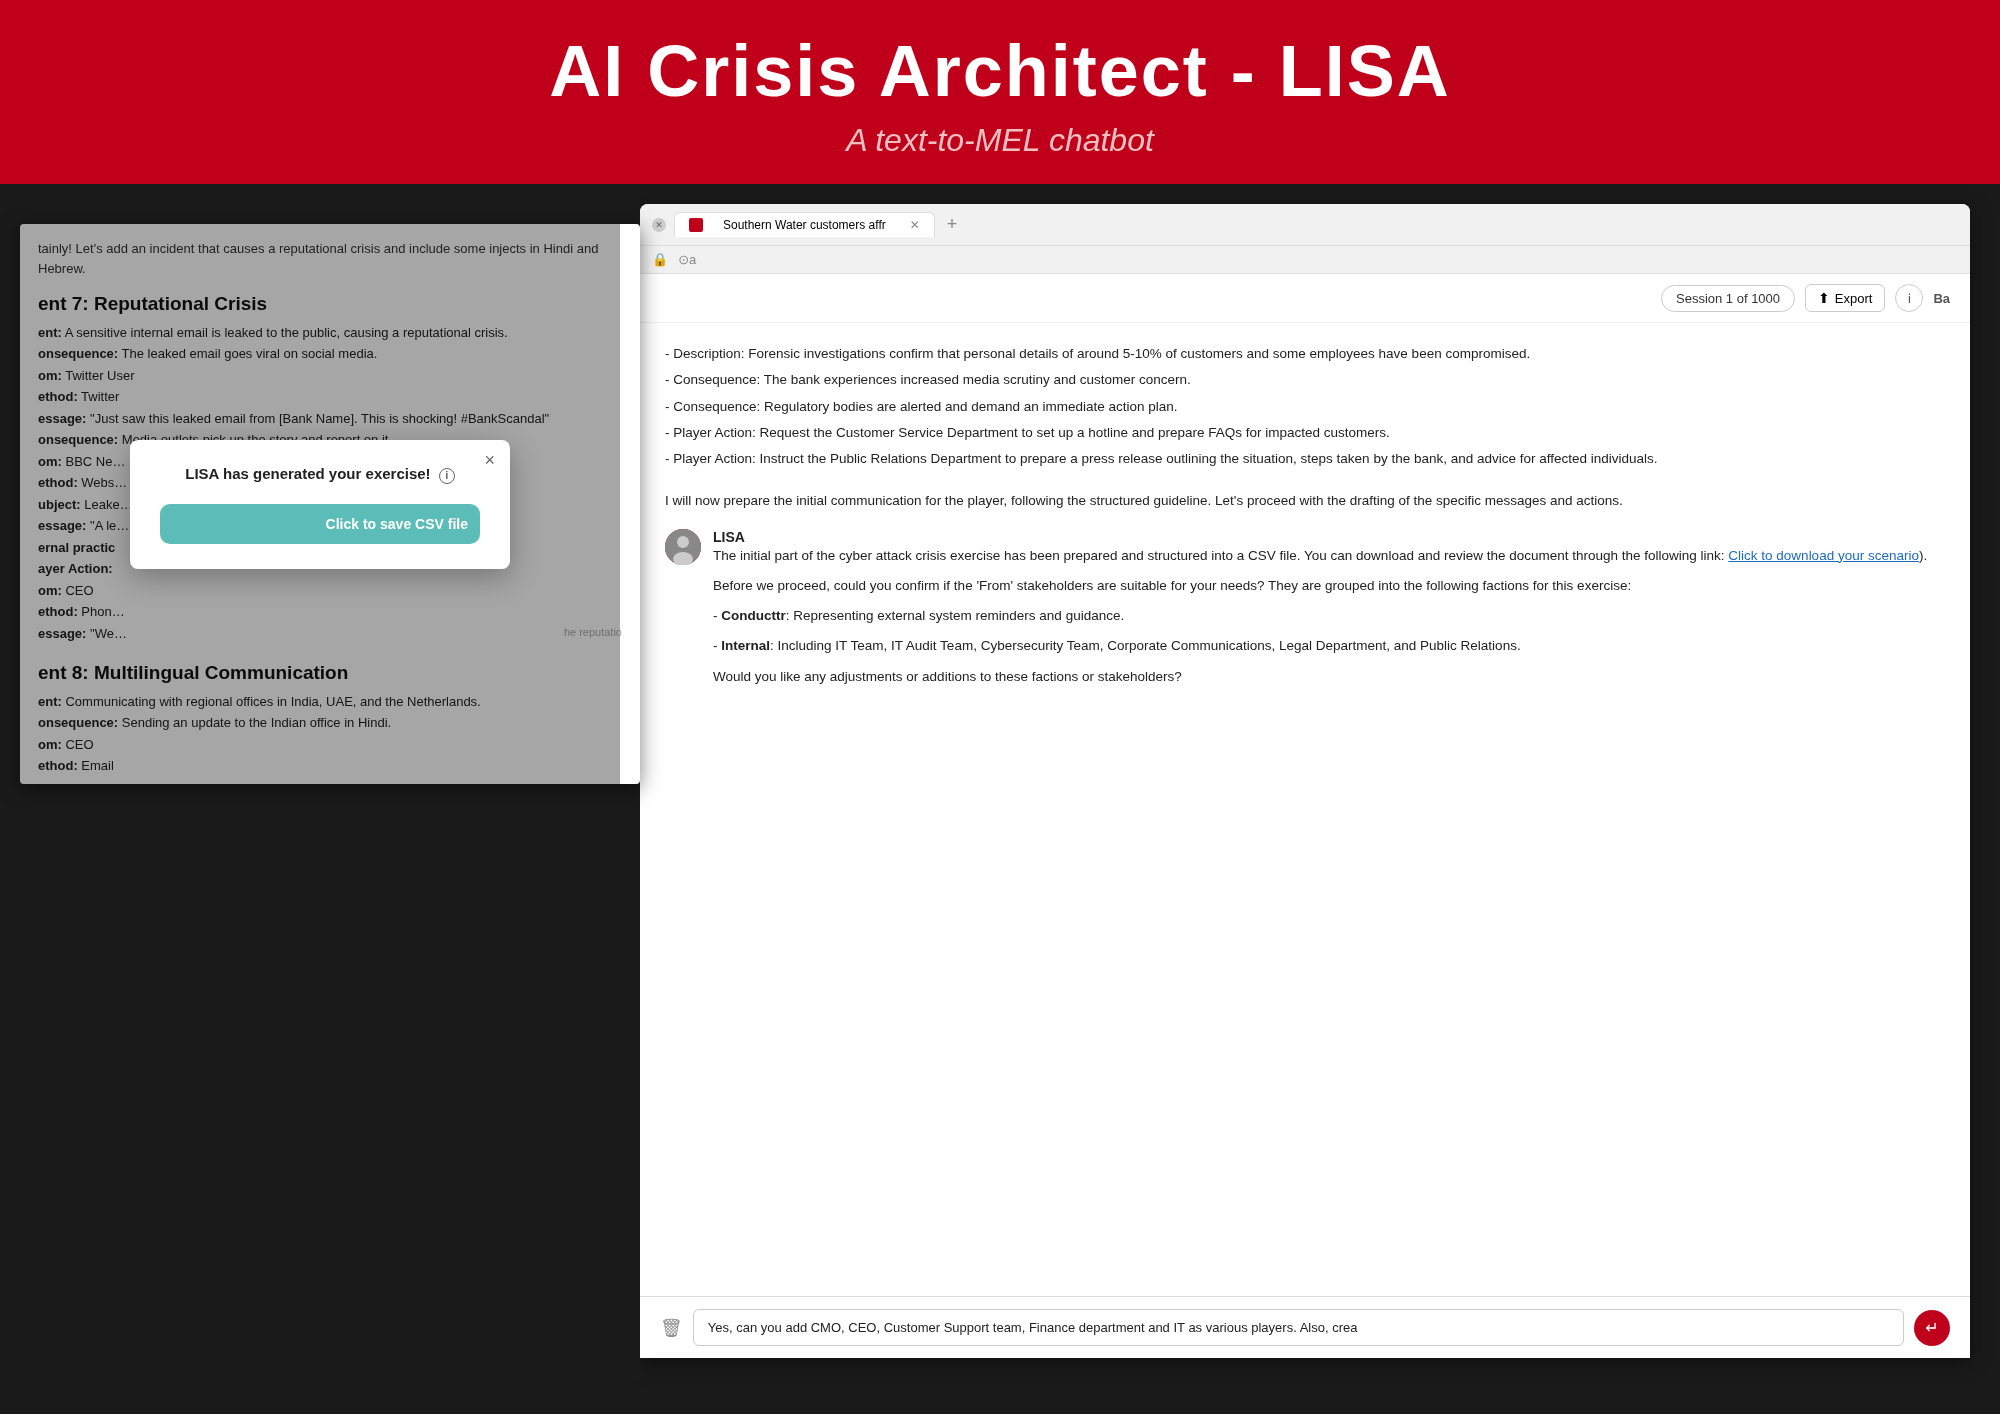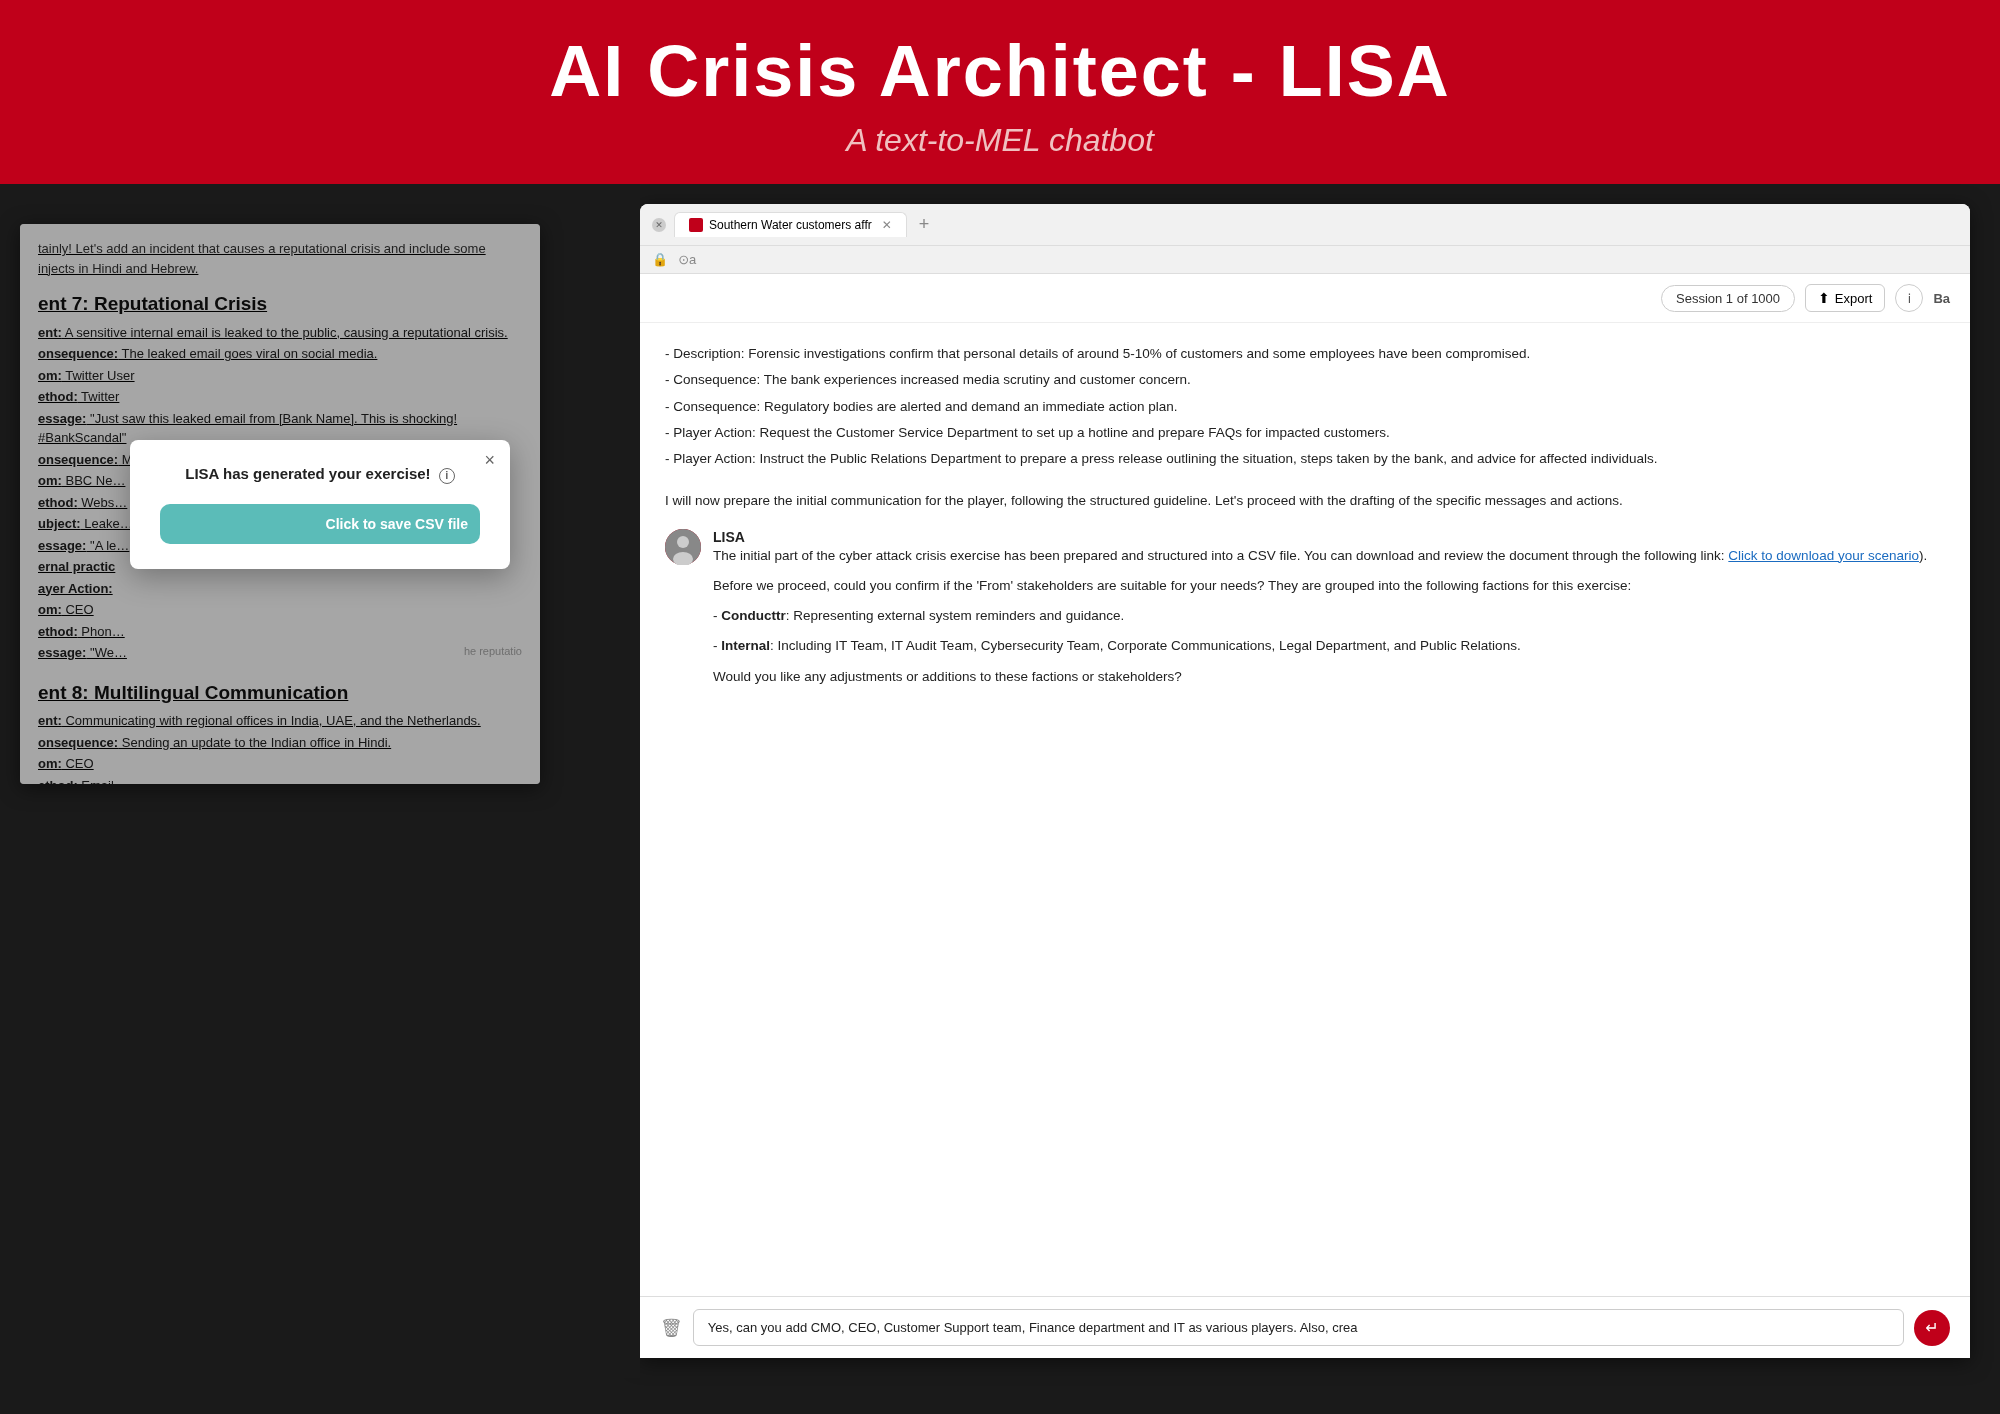--- a/index.html
+++ b/index.html
@@ -46,28 +46,27 @@
       background: #1a1a1a;
       position: relative;
       display: flex;
       align-items: flex-start;
       justify-content: flex-start;
       padding: 20px 0 0 0;
     }
 
     .doc-window {
       background: #fff;
-      width: 520px;
+      width: 620px;
       height: 560px;
       margin: 20px 0 0 20px;
       border-radius: 4px;
       overflow: hidden;
       position: relative;
       box-shadow: 0 4px 20px rgba(0,0,0,0.5);
-      text-decoration: underline;
     }
 
     .doc-content {
       padding: 15px 18px;
       font-size: 13px;
       color: #222;
       line-height: 1.5;
       overflow: hidden;
     }
 
@@ -197,21 +196,21 @@
       cursor: pointer;
     }
 
     .browser-tab {
       background: #fff;
       border-radius: 6px 6px 0 0;
       padding: 5px 14px;
       font-size: 12px;
       display: flex;
       align-items: center;
-      gap: 6px;
+      gap: 20px;
       border: 1px solid #ddd;
       border-bottom: none;
     }
 
     .tab-favicon {
       width: 14px;
       height: 14px;
       background: #c0001a;
       border-radius: 2px;
       display: inline-block;

